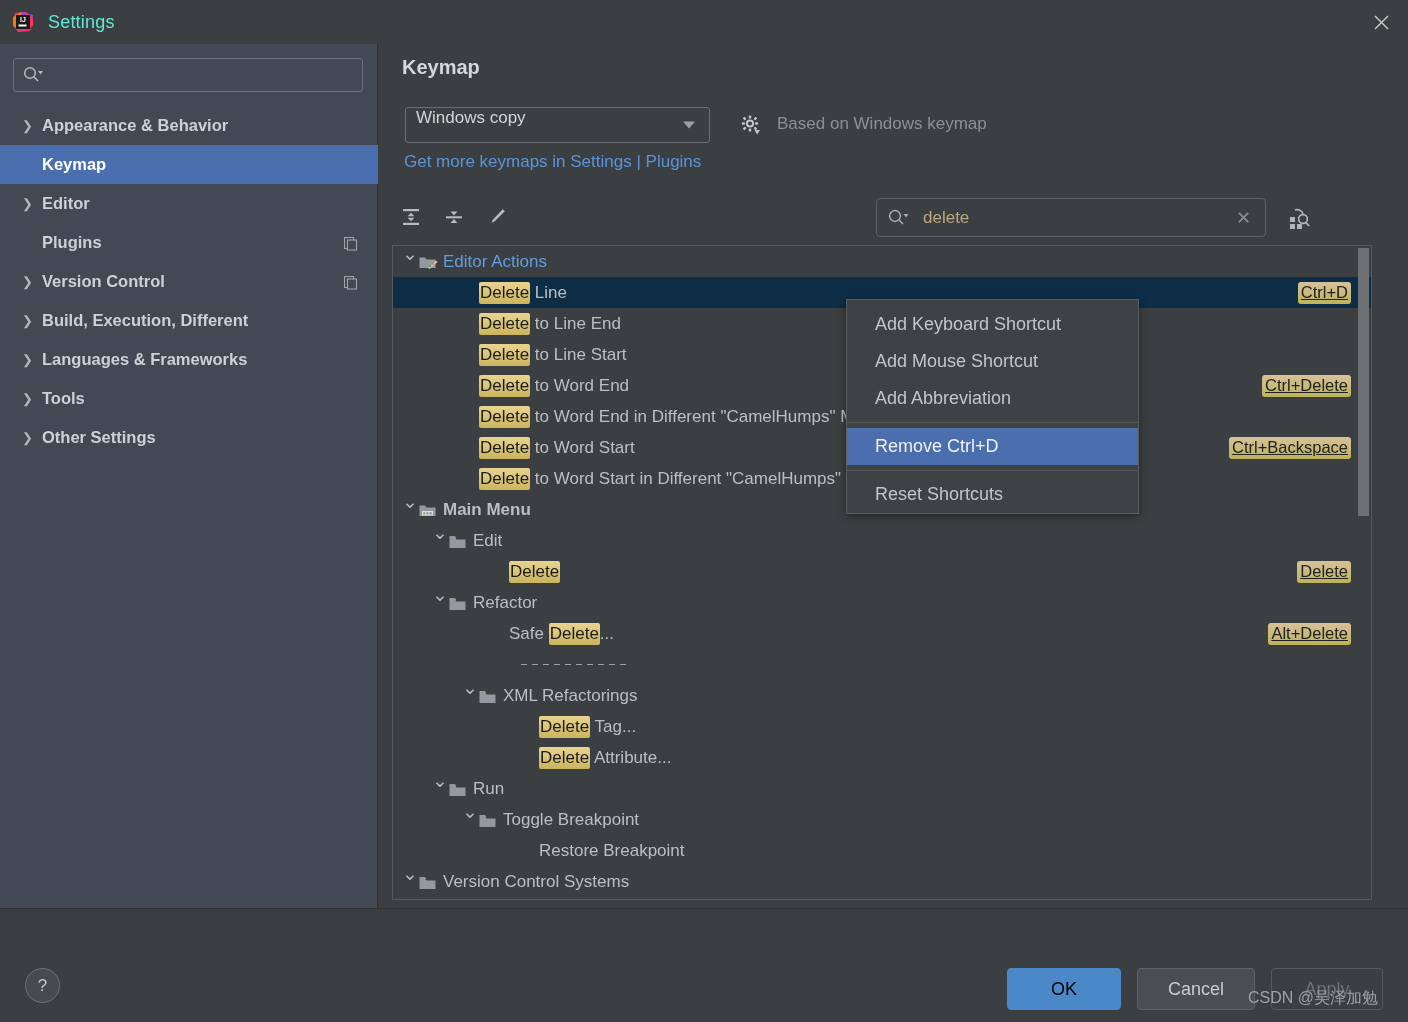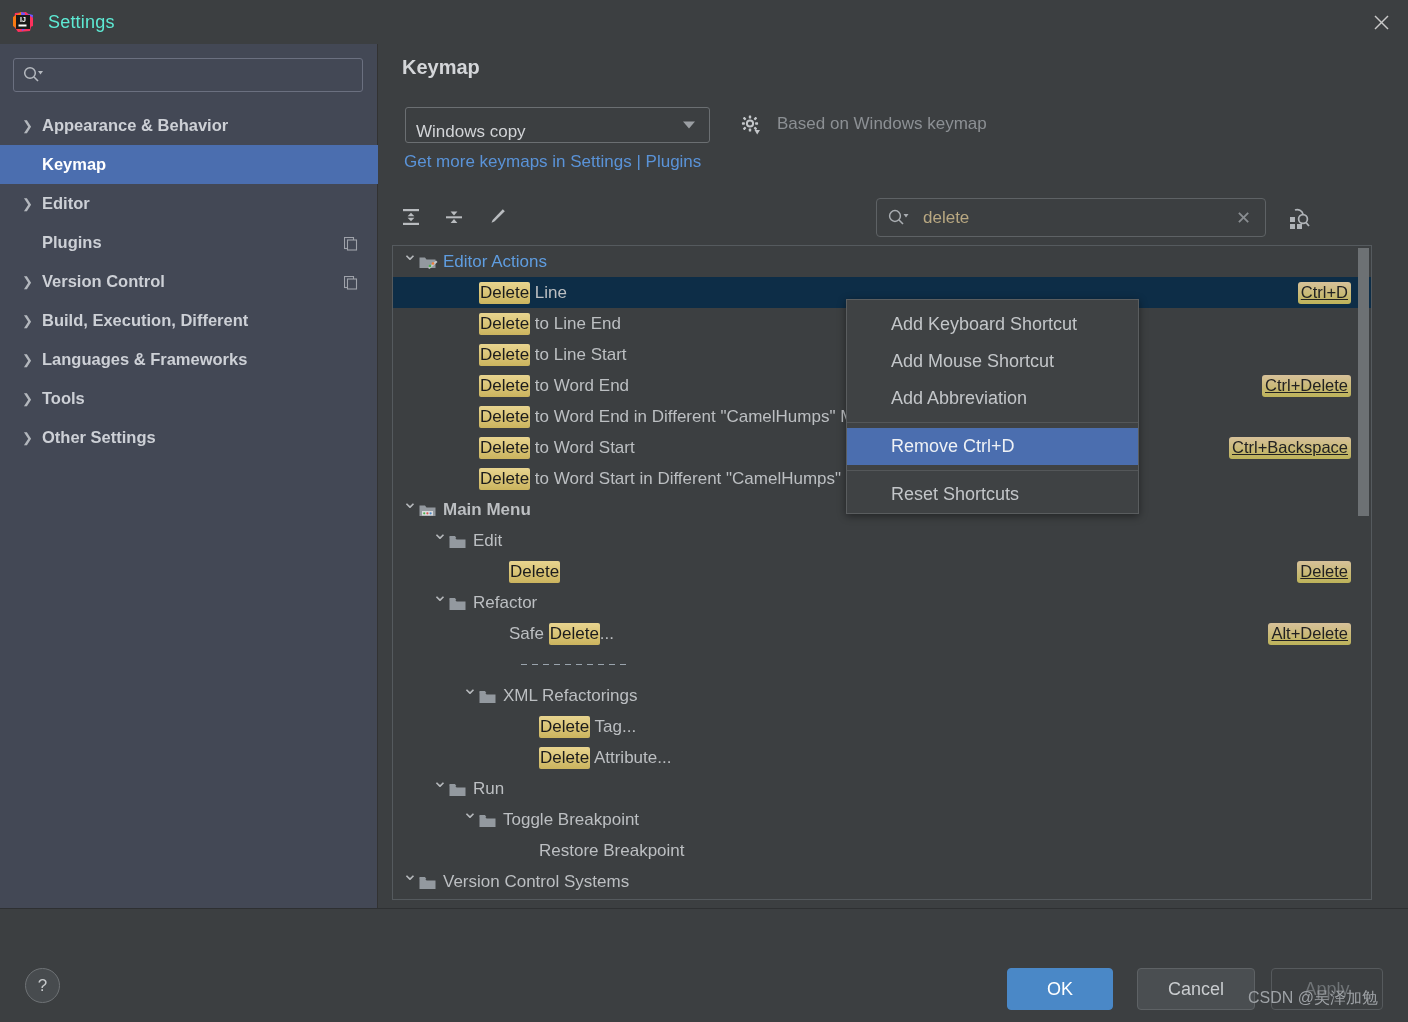--- a/index.html
+++ b/index.html
@@ -72,21 +72,21 @@
   }
   .page-title {
     position:absolute; left:23px; top:12px;
     color:#d4d6d9; font-size:20px; font-weight:bold;
   }
 
   
   .combo {
     position:absolute; left:26px; top:63px; width:305px; height:36px;
     background:#3c3f41; border:1px solid #6b6f72; border-radius:3px;
-    display:flex; align-items:flex-end; padding:0 10px;
+    display:flex; align-items:flex-start; padding:0 10px;
     color:#d2d4d7; font-size:17px;
   }
   .combo .caret {
     position:absolute; right:14px; top:50%; transform:translateY(-50%);
     width:0;height:0;border-left:6px solid transparent;border-right:6px solid transparent;
     border-top:7px solid #9b9fa3;
   }
   .gear-btn {
     position:absolute; left:357px; top:66px; width:30px; height:30px;
     display:flex; align-items:center; justify-content:center;
@@ -165,42 +165,42 @@
   }
 
   
   .ctxmenu {
     position:absolute; left:846px; top:299px; width:293px;
     background:#3f4244; border:1px solid #5a5d5f;
     box-shadow:0 2px 8px rgba(0,0,0,.45);
     padding:6px 0 0 0;
   }
   .ctxitem {
-    height:37px; display:flex; align-items:center; padding-left:44px;
+    height:37px; display:flex; align-items:center; padding-left:28px;
     color:#c3c6c9; font-size:18px; white-space:nowrap;
   }
   .ctxitem.active { background:#4b6eaf; color:#eef1f5; }
   .ctxsep { height:1px; background:#545759; margin:5px 0; }
 
   
   .bottombar {
     position:absolute; left:0; top:908px; width:1408px; height:114px;
     background:#3c3f41; border-top:1px solid #2e3032;
   }
   .help-btn {
     position:absolute; left:25px; top:59px; width:35px; height:35px;
     border-radius:50%; border:1px solid #6e7275; background:#474b4e;
     color:#c7cacc; font-size:17px; display:flex; align-items:center; justify-content:center;
   }
   .btn {
     position:absolute; top:59px; height:42px;
     border-radius:4px; font-size:18px;
     display:flex; align-items:center; justify-content:center;
   }
-  .btn.ok { left:1007px; width:106px; background:#4a88c7; color:#ffffff; border:1px solid #4a88c7; }
+  .btn.ok { left:1007px; width:114px; background:#4a88c7; color:#000000; border:1px solid #4a88c7; }
   .btn.cancel { left:1137px; width:118px; background:#4a4e51; color:#c9cccf; border:1px solid #5e6265; }
   .btn.apply { left:1271px; width:112px; background:#3c3f41; color:#6f7376; border:1px solid #565a5d; }
   .watermark {
     position:absolute; left:1248px; top:988px;
     color:#9ea2a6; font-size:16px; white-space:nowrap;
   }
 </style>
 </head>
 <body>
 

